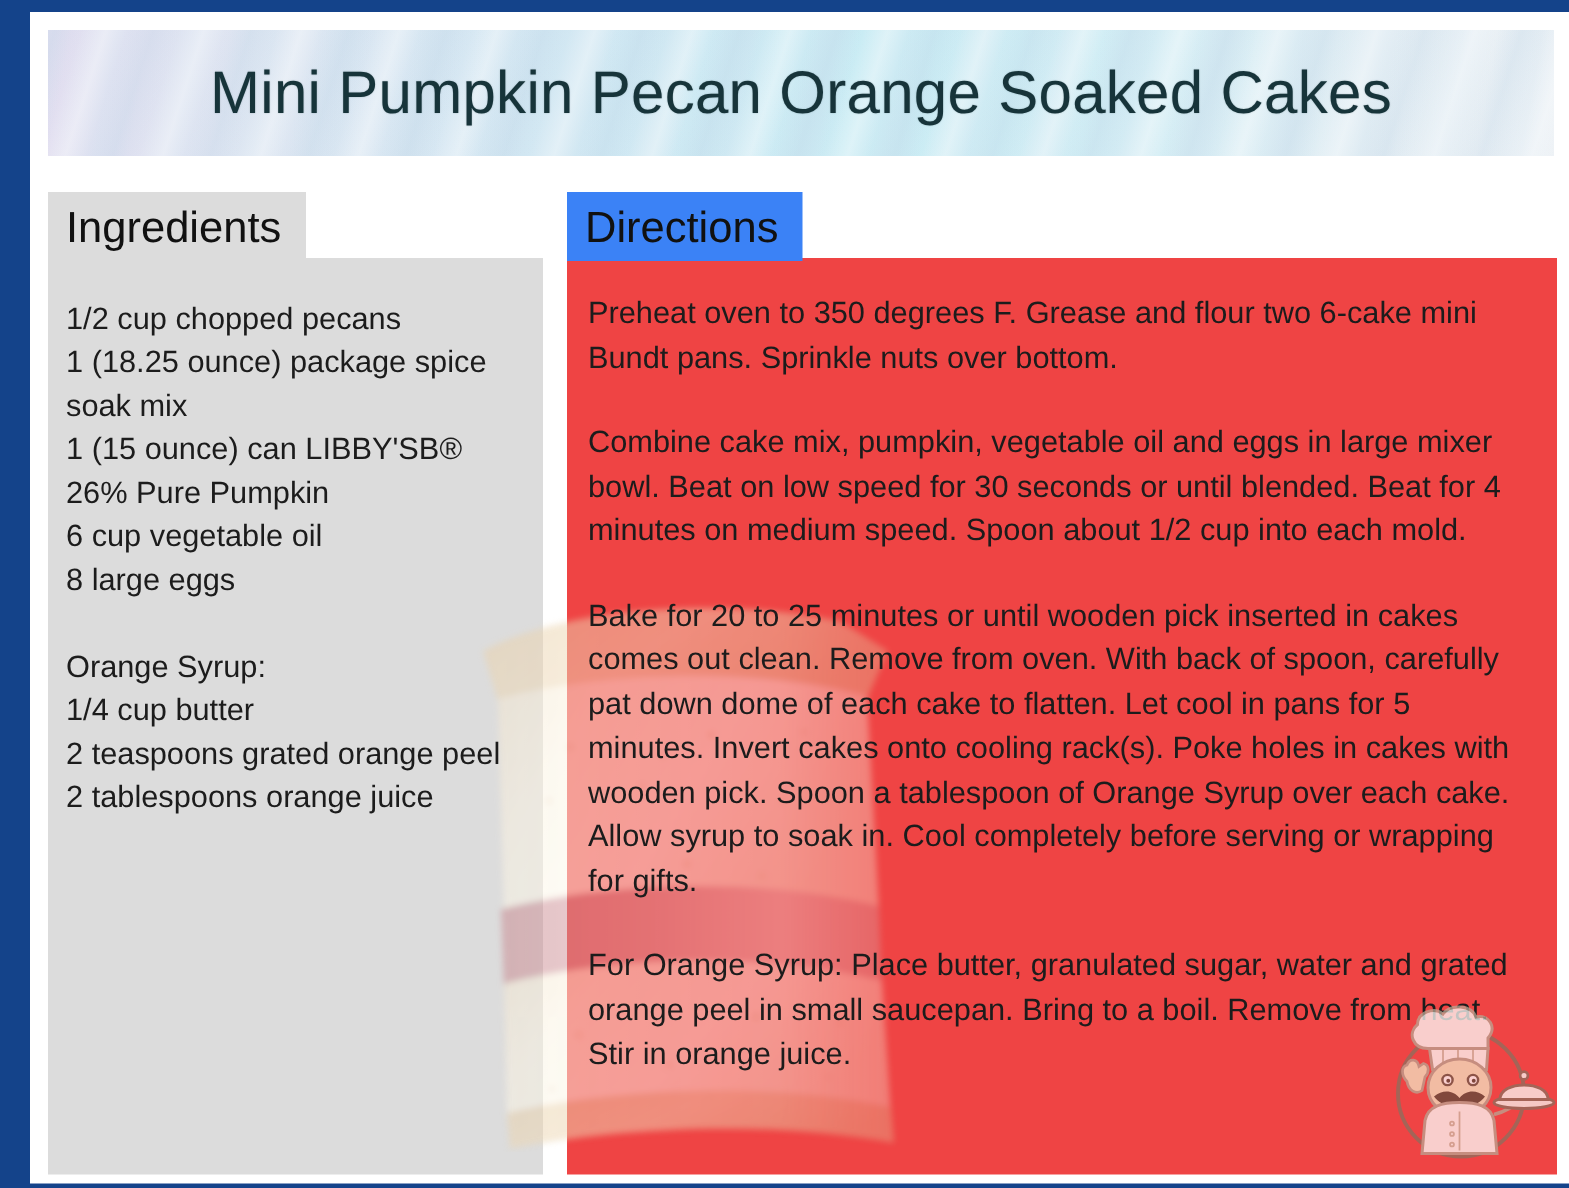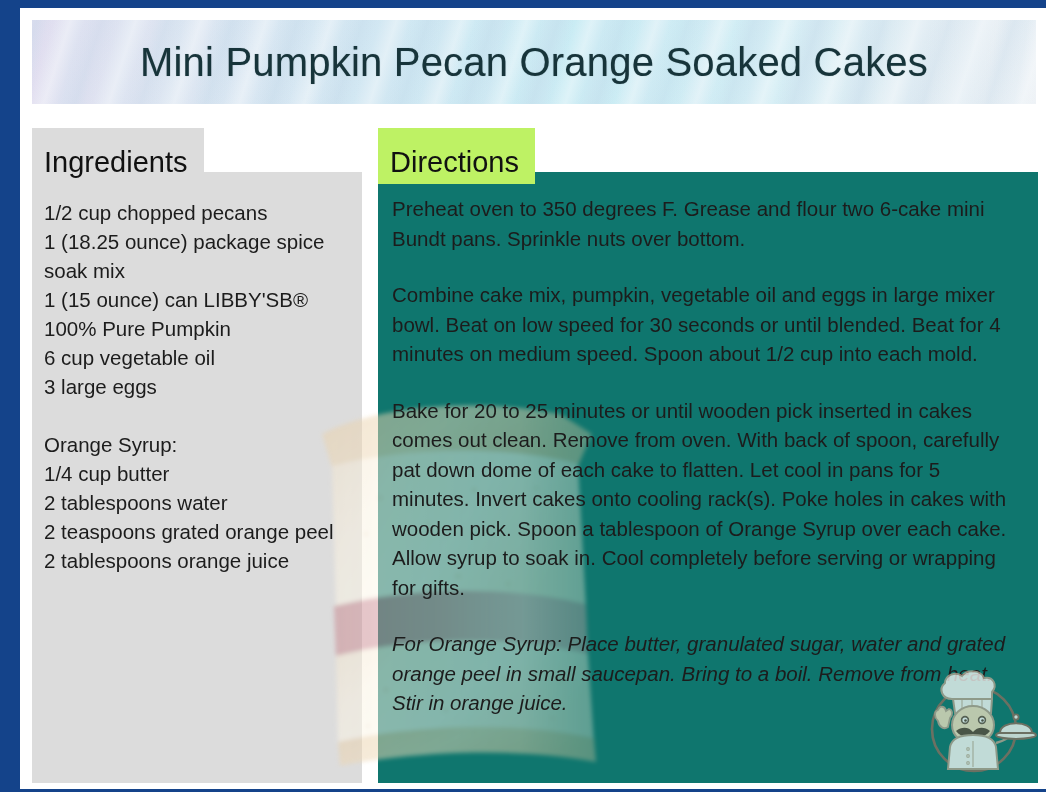--- a/index.html
+++ b/index.html
@@ -91,64 +91,64 @@
     top: 120px;
     width: 1006px;
     height: 655px;
   }
 
   .tab {
     position: absolute;
     top: 0;
     height: 44px;
     line-height: 44px;
-    padding: 12px 16px 0 12px;
+    padding: 2px 16px 0 12px;
     font-size: 29px;
     color: #111111;
     white-space: nowrap;
     z-index: 4;
   }
   .tab-ingredients { left: 0; background: #dcdcdc; }
-  .tab-directions  { left: 346px; background: #bef264; text-align: right; }
+  .tab-directions  { left: 346px; background: #3b82f6; text-align: right; }
 
   .panel {
     position: absolute;
     top: 44px;
     bottom: 0;
     overflow: hidden;
   }
   .panel-ingredients {
     left: 0;
     width: 330px;
     background: #dcdcdc;
   }
   .panel-directions {
     left: 346px;
     width: 660px;
-    background: #0f766e;
+    background: #ef4444;
   }
 
   .panel-body {
     position: relative;
     z-index: 5;
     padding: 26px 32px 0 12px;
     font-size: 20.5px;
     line-height: 29px;
     color: #1c1c1c;
   }
   .panel-directions .panel-body {
     padding: 22px 16px 0 14px;
     line-height: 29.5px;
   }
 
   .ing-line { white-space: nowrap; }
   .ing-gap { height: 29px; }
 
   .dir-para { margin: 0 0 27px 0; }
-  .dir-para:last-child { margin-bottom: 16px; font-style: italic; }
+  .dir-para:last-child { margin-bottom: 16px; }
 
   
   .chef-logo {
     position: absolute;
     right: 10px;
     bottom: 6px;
     width: 128px;
     height: 128px;
     z-index: 6;
     opacity: 0.75;
@@ -234,29 +234,28 @@
     <div class="panels">
 
       <div class="tab tab-ingredients">Ingredients</div>
 
       <div class="panel panel-ingredients">
         <div class="panel-body">
           <div class="ing-line">1/2 cup chopped pecans</div>
           <div class="ing-line">1 (18.25 ounce) package spice</div>
           <div class="ing-line">soak mix</div>
           <div class="ing-line">1 (15 ounce) can LIBBY'SB®</div>
-          <div class="ing-line">100% Pure Pumpkin</div>
+          <div class="ing-line">26% Pure Pumpkin</div>
           <div class="ing-line">6 cup vegetable oil</div>
-          <div class="ing-line">3 large eggs</div>
+          <div class="ing-line">8 large eggs</div>
 
           <div class="ing-gap"></div>
 
           <div class="ing-line">Orange Syrup:</div>
           <div class="ing-line">1/4 cup butter</div>
-          <div class="ing-line">2 tablespoons water</div>
           <div class="ing-line">2 teaspoons grated orange peel</div>
           <div class="ing-line">2 tablespoons orange juice</div>
         </div>
       </div>
 
       <div class="tab tab-directions">Directions</div>
 
       <div class="panel panel-directions">
         <div class="panel-body">
           <p class="dir-para">Preheat oven to 350 degrees F. Grease and flour two 6-cake mini Bundt pans. Sprinkle nuts over bottom.</p>

